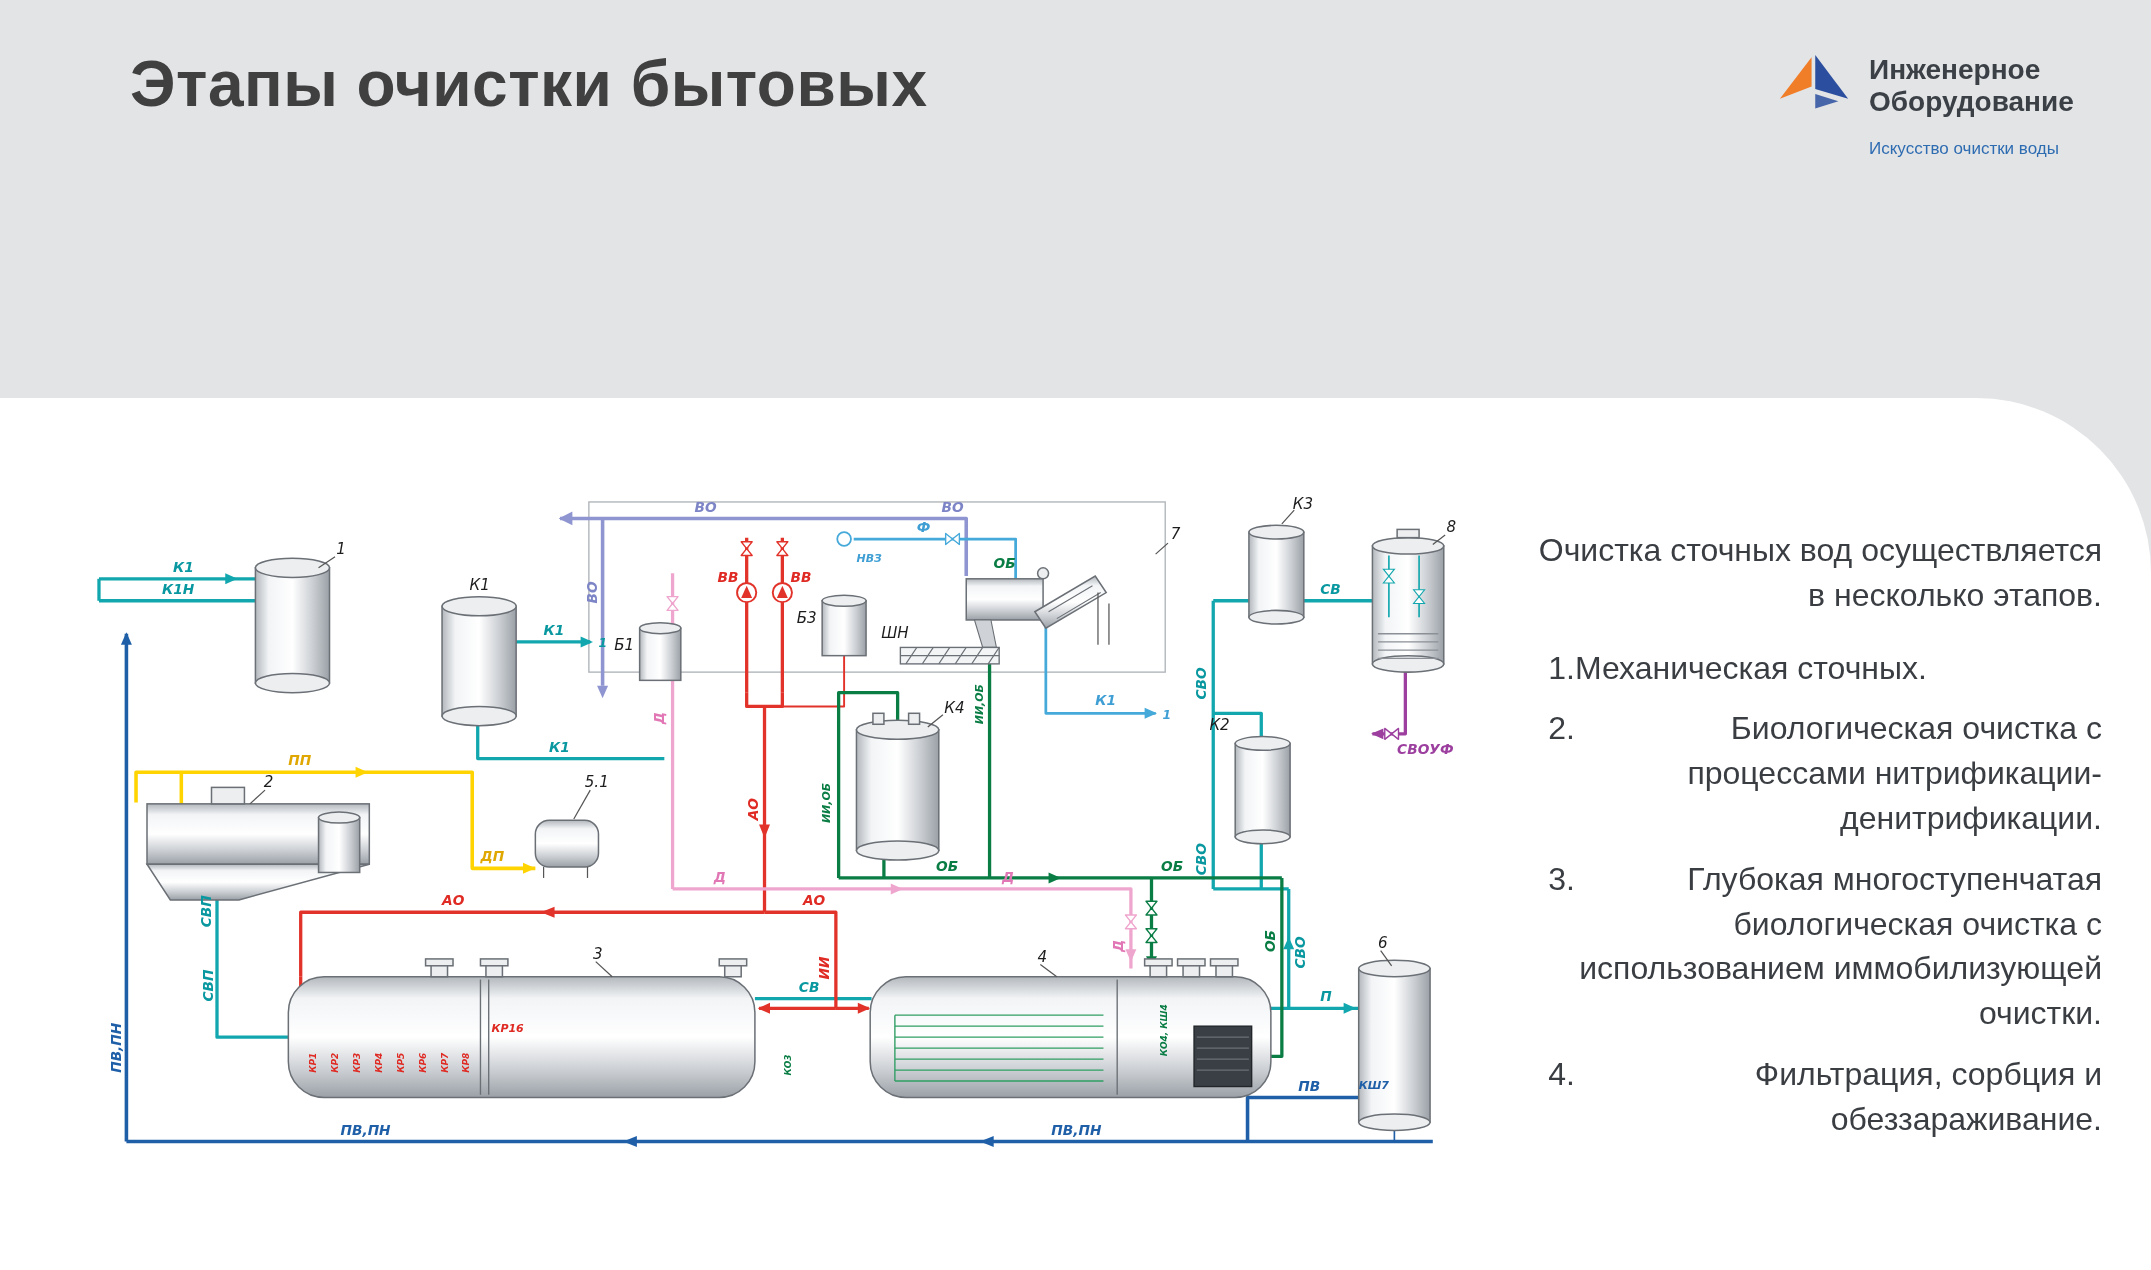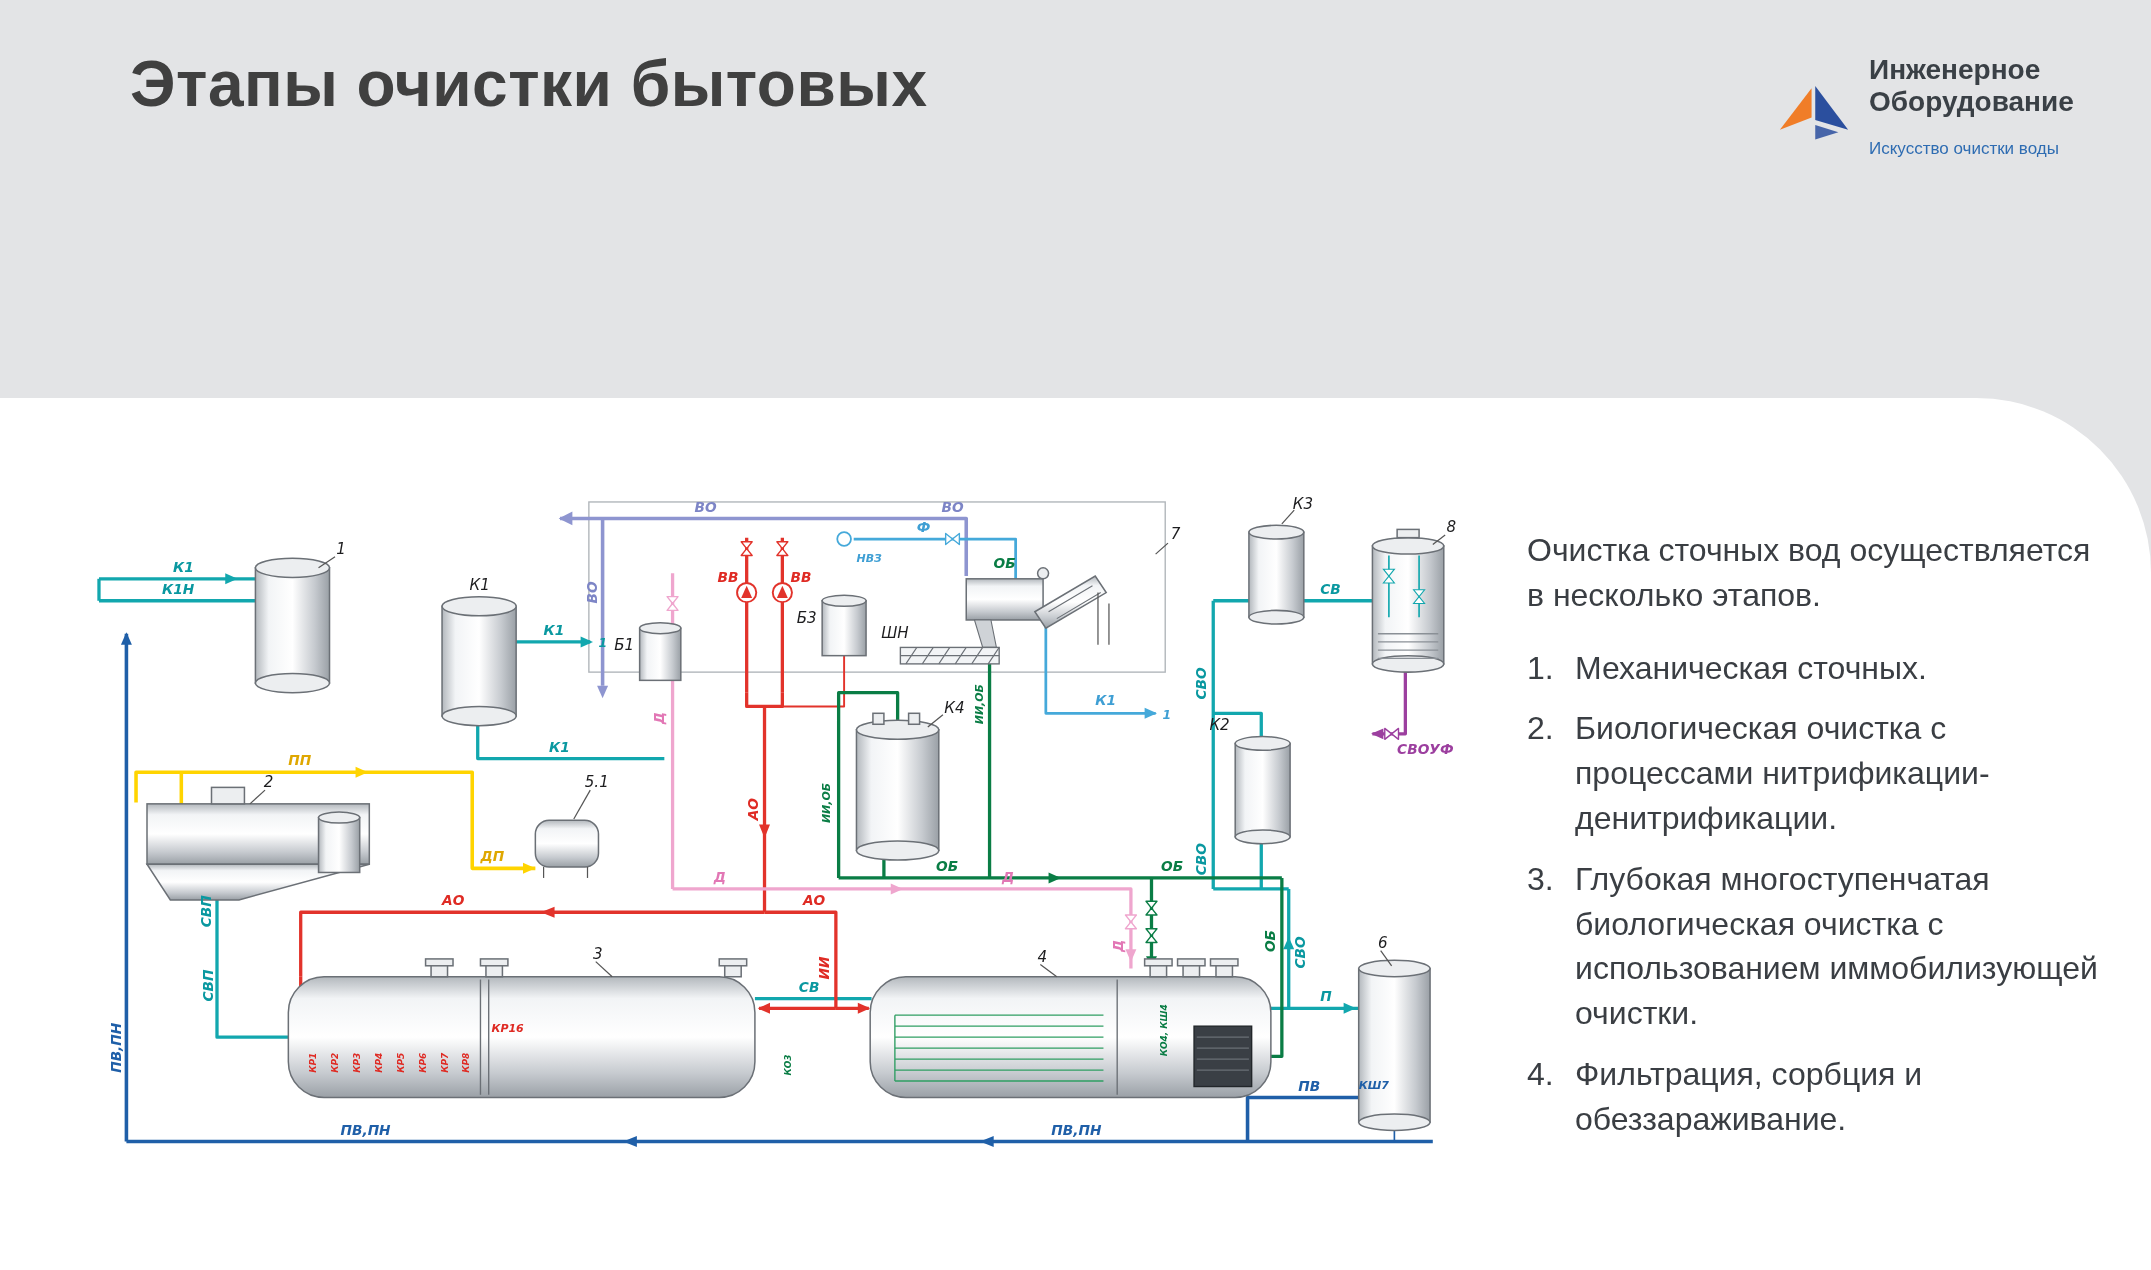--- a/index.html
+++ b/index.html
@@ -10,28 +10,28 @@
   }
   .main-white{
     position:absolute;left:0;top:398px;right:0;bottom:0;
     background:#ffffff;border-top-right-radius:175px;
   }
   .page-title{
     position:absolute;left:130px;top:42px;margin:0;
     font-size:64px;line-height:1.32;font-weight:bold;color:#404040;
     letter-spacing:0.5px;
   }
-  .logo{position:absolute;left:1775px;top:50px;display:flex;align-items:flex-end}
+  .logo{position:absolute;left:1775px;top:50px;display:flex;align-items:flex-start}
   .logo svg{width:78px;height:78px;flex:0 0 auto}
   .logo-text{margin-left:16px;padding-top:4px}
   .logo-name{font-size:28px;font-weight:bold;color:#3a4046;line-height:1.15}
   .logo-tagline{font-size:17px;color:#2e6cb2;margin-top:21px}
   .side-panel{
     position:absolute;left:1527px;top:528px;width:575px;
-    color:#3a3e43;font-size:32px;line-height:1.4;
+    color:#3a3e43;font-size:32px;line-height:1.4;text-align:right;
   }
   .side-panel p{margin:0 0 28px 0}
   .steps{list-style:none;margin:0;padding:0}
   .steps li{display:flex;margin-bottom:16px}
   .steps .num{flex:0 0 48px}
   .diagram{position:absolute;left:88px;top:480px;width:1434px;height:693px}
 
   
   .p{fill:none;stroke-linejoin:round}
   .teal{stroke:#12a7ae;stroke-width:2.4}

